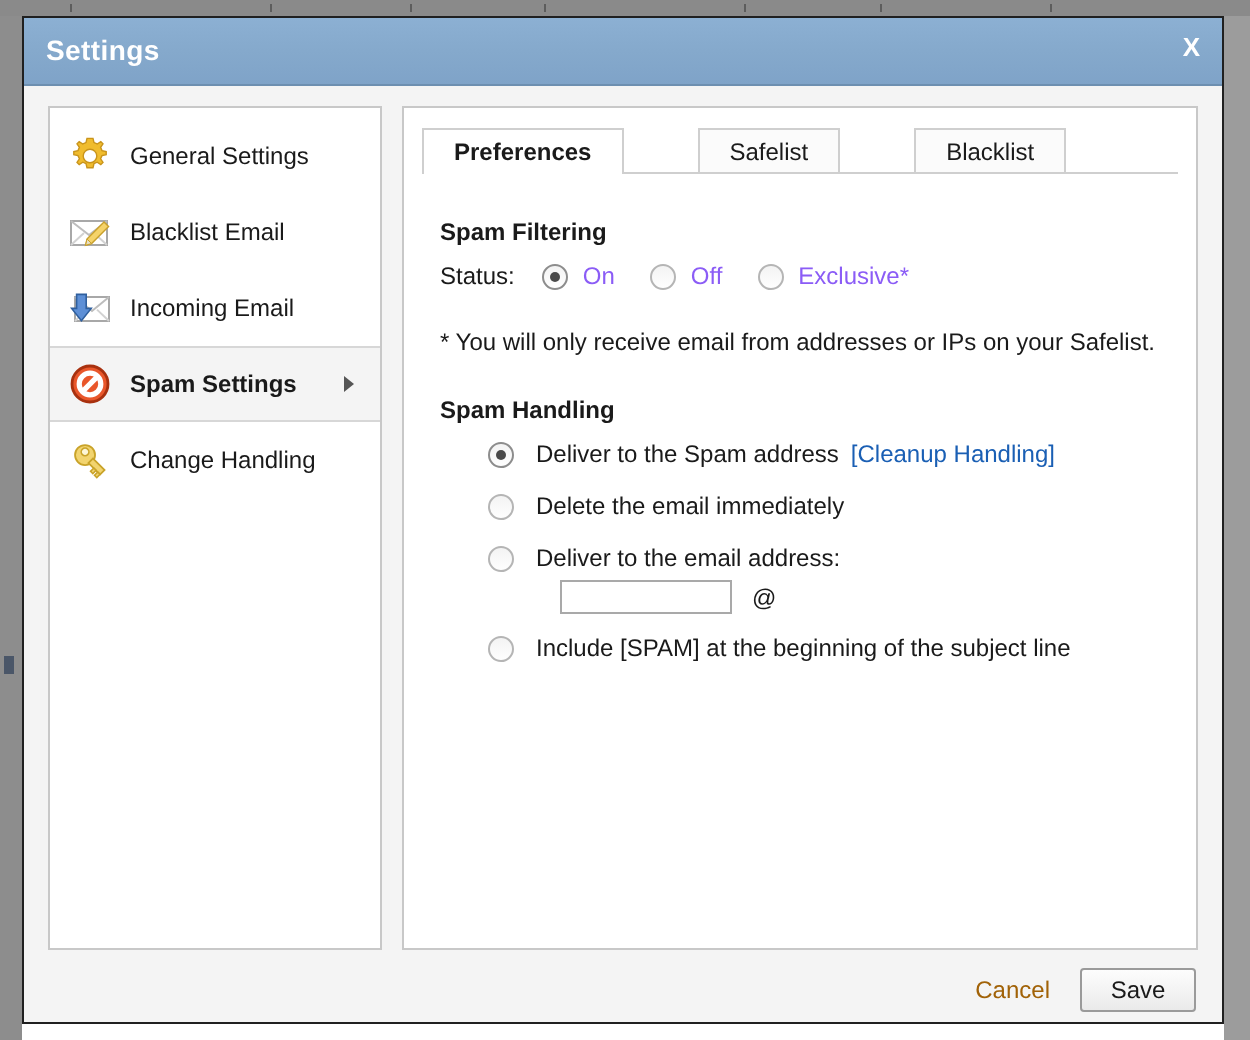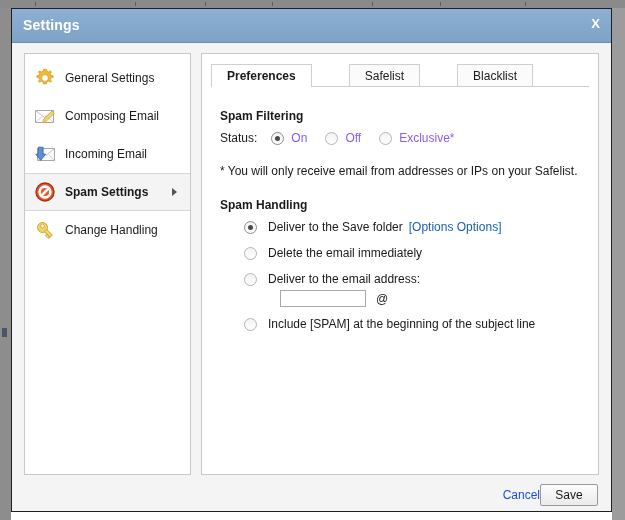--- a/index.html
+++ b/index.html
@@ -311,22 +311,23 @@
     position: absolute;
     left: 0; right: 0; bottom: 0;
     height: 33px;
     background: #f4f4f4;
     display: flex;
     align-items: center;
     justify-content: flex-end;
     padding-right: 13px;
   }
   #cancel-link {
-    color: #1d4ed8;
-    font-size: 12px;
+    color: #a16207;
+    font-size: 12px;
+    margin-right: 15px;
     cursor: pointer;
     text-decoration: none;
   }
   #save-button {
     width: 58px;
     height: 22px;
     font-family: "Liberation Sans", sans-serif;
     font-size: 12px;
     color: #1a1a1a;
     background: linear-gradient(to bottom, #fdfdfd, #eaeaea);
@@ -381,21 +382,21 @@
       <div class="side-item">
         <span class="side-icon">
           <svg width="22" height="22" viewBox="0 0 22 22">
             <rect x="1.5" y="5.5" width="18" height="12" fill="#ffffff" stroke="#a8a8a8"></rect>
             <path d="M1.5 5.5 L10.5 12.5 L19.5 5.5" fill="none" stroke="#bdbdbd"></path>
             <path d="M1.5 17.5 L8 11.5 M19.5 17.5 L13 11.5" fill="none" stroke="#d2d2d2"></path>
             <path d="M9.5 14.5 L18 6 L20.3 8.3 L11.8 16.8 L8.8 17.6 z" fill="#f5d36a" stroke="#c9a02b" stroke-width="0.7"></path>
             <path d="M8.8 17.6 L9.5 14.5 L11.8 16.8 z" fill="#e8e0c5" stroke="#c9a02b" stroke-width="0.5"></path>
           </svg>
         </span>
-        <span class="side-label">Composing Email</span>
+        <span class="side-label">Blacklist Email</span>
       </div>
 
       <div class="side-item">
         <span class="side-icon">
           <svg width="22" height="22" viewBox="0 0 22 22">
             <rect x="3.5" y="5.5" width="17" height="12" fill="#ffffff" stroke="#a8a8a8"></rect>
             <path d="M3.5 5.5 L12 12.5 L20.5 5.5" fill="none" stroke="#bdbdbd"></path>
             <path d="M3.5 17.5 L9.5 11.8 M20.5 17.5 L14.5 11.8" fill="none" stroke="#d2d2d2"></path>
             <path d="M4.3 4.2 L9.1 4.2 L9.1 11.2 L11.6 11.2 L6.7 17.4 L1.8 11.2 L4.3 11.2 z" fill="#5d8fd6" stroke="#2f5f9e" stroke-width="0.8"></path>
           </svg>
@@ -461,22 +462,22 @@
           </div>
 
           <div class="note">* You will only receive email from addresses or IPs on your Safelist.</div>
         </div>
 
         <div id="spam-handling">
           <div class="section-title">Spam Handling</div>
 
           <div class="handling-row">
             <span class="radio checked"></span>
-            <span class="handling-label">Deliver to the Save folder</span>
-            <span class="handling-label link" style="margin-left:6px;">[Options Options]</span>
+            <span class="handling-label">Deliver to the Spam address</span>
+            <span class="handling-label link" style="margin-left:6px;">[Cleanup Handling]</span>
           </div>
 
           <div class="handling-row">
             <span class="radio"></span>
             <span class="handling-label">Delete the email immediately</span>
           </div>
 
           <div class="handling-row" style="margin-bottom:8px;">
             <span class="radio"></span>
             <span class="handling-label">Deliver to the email address:</span>

